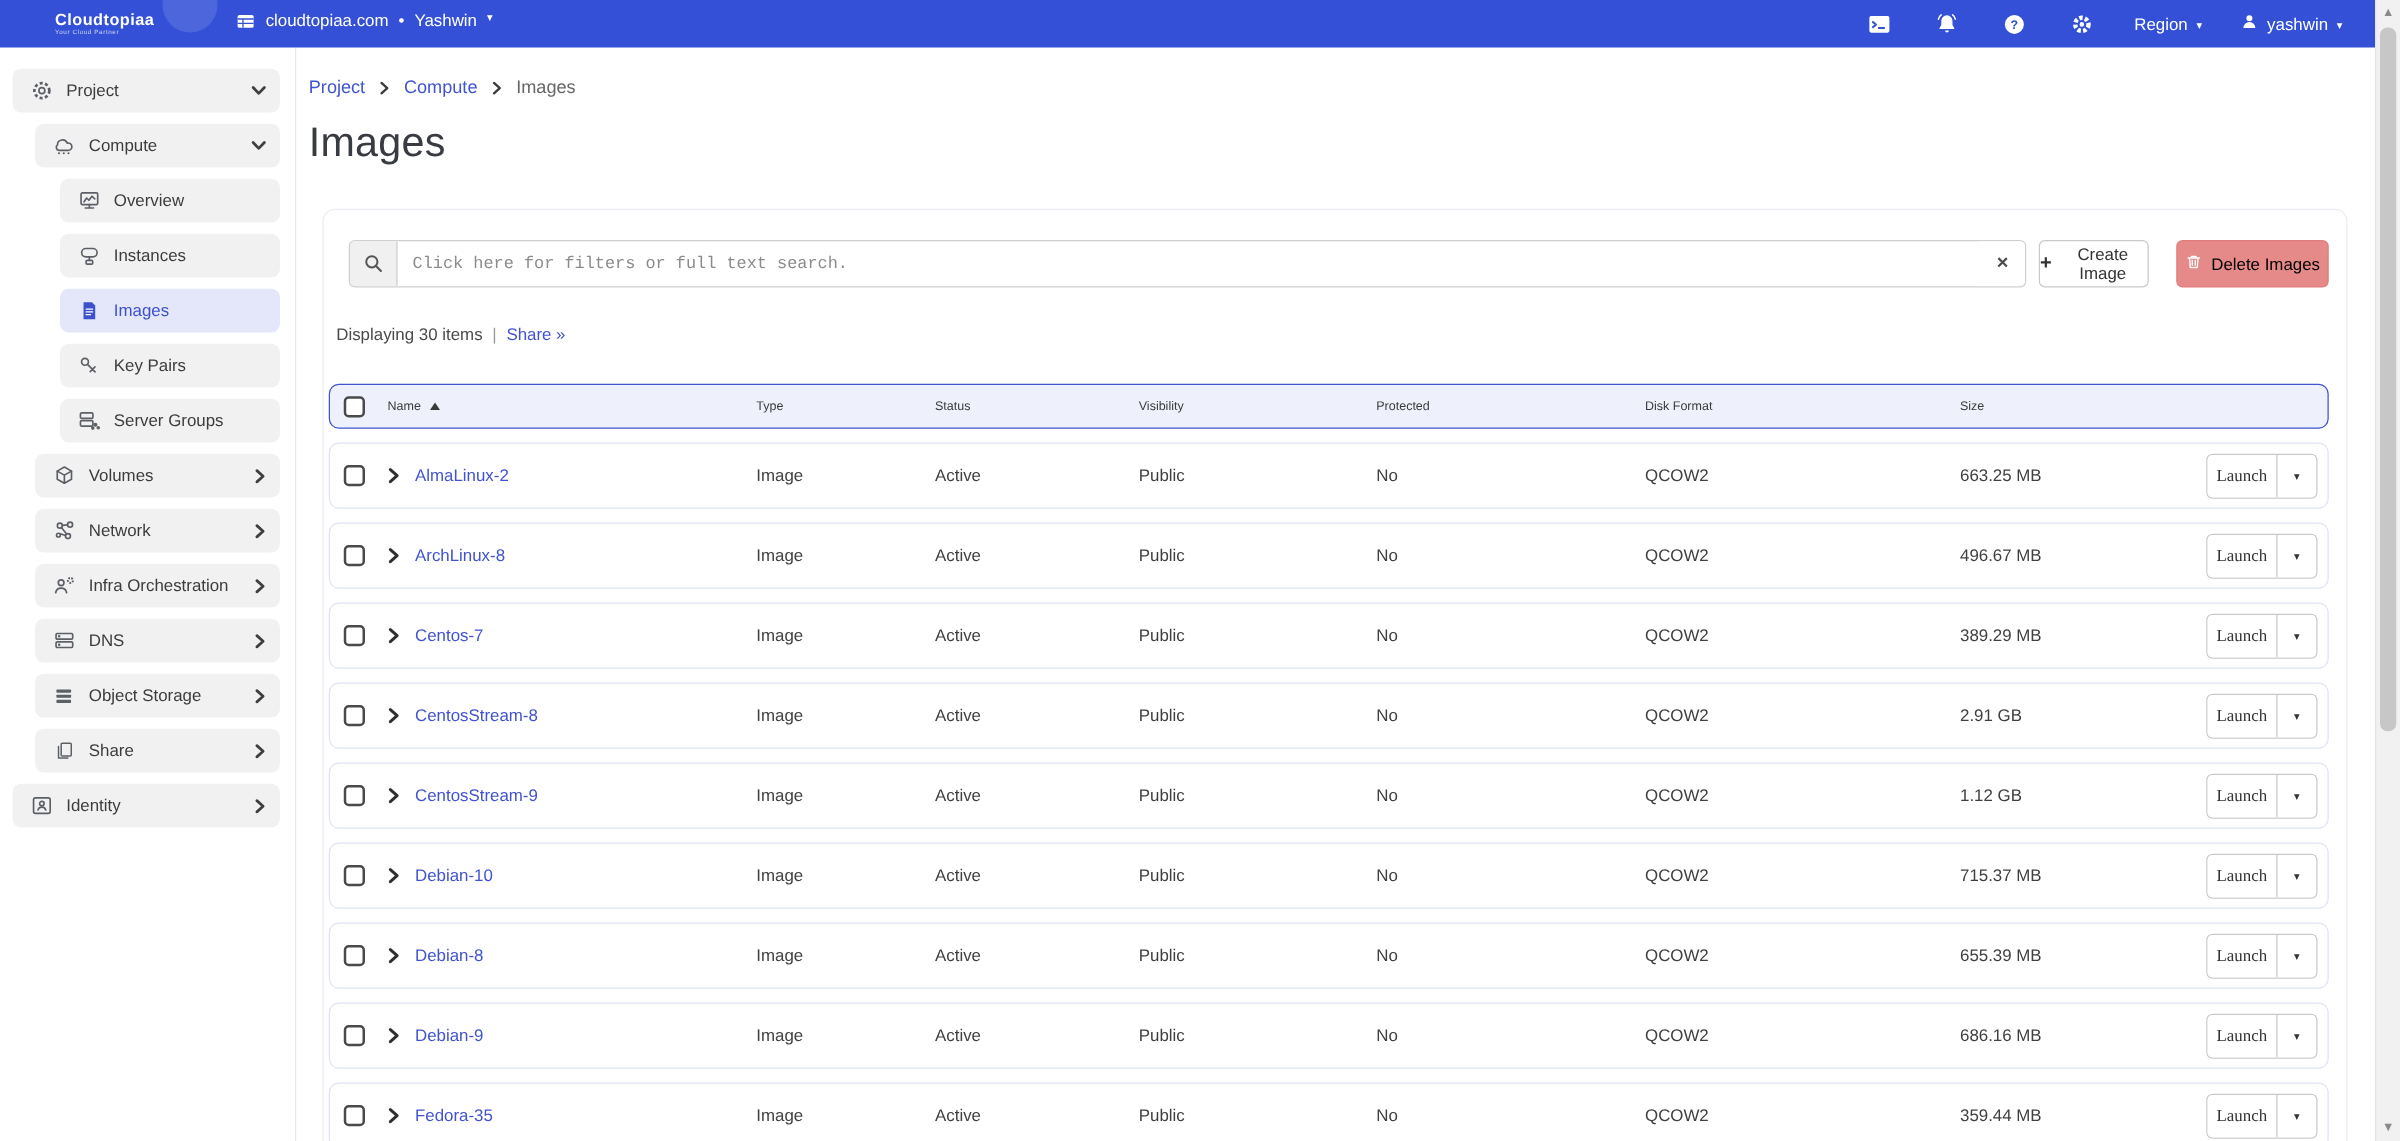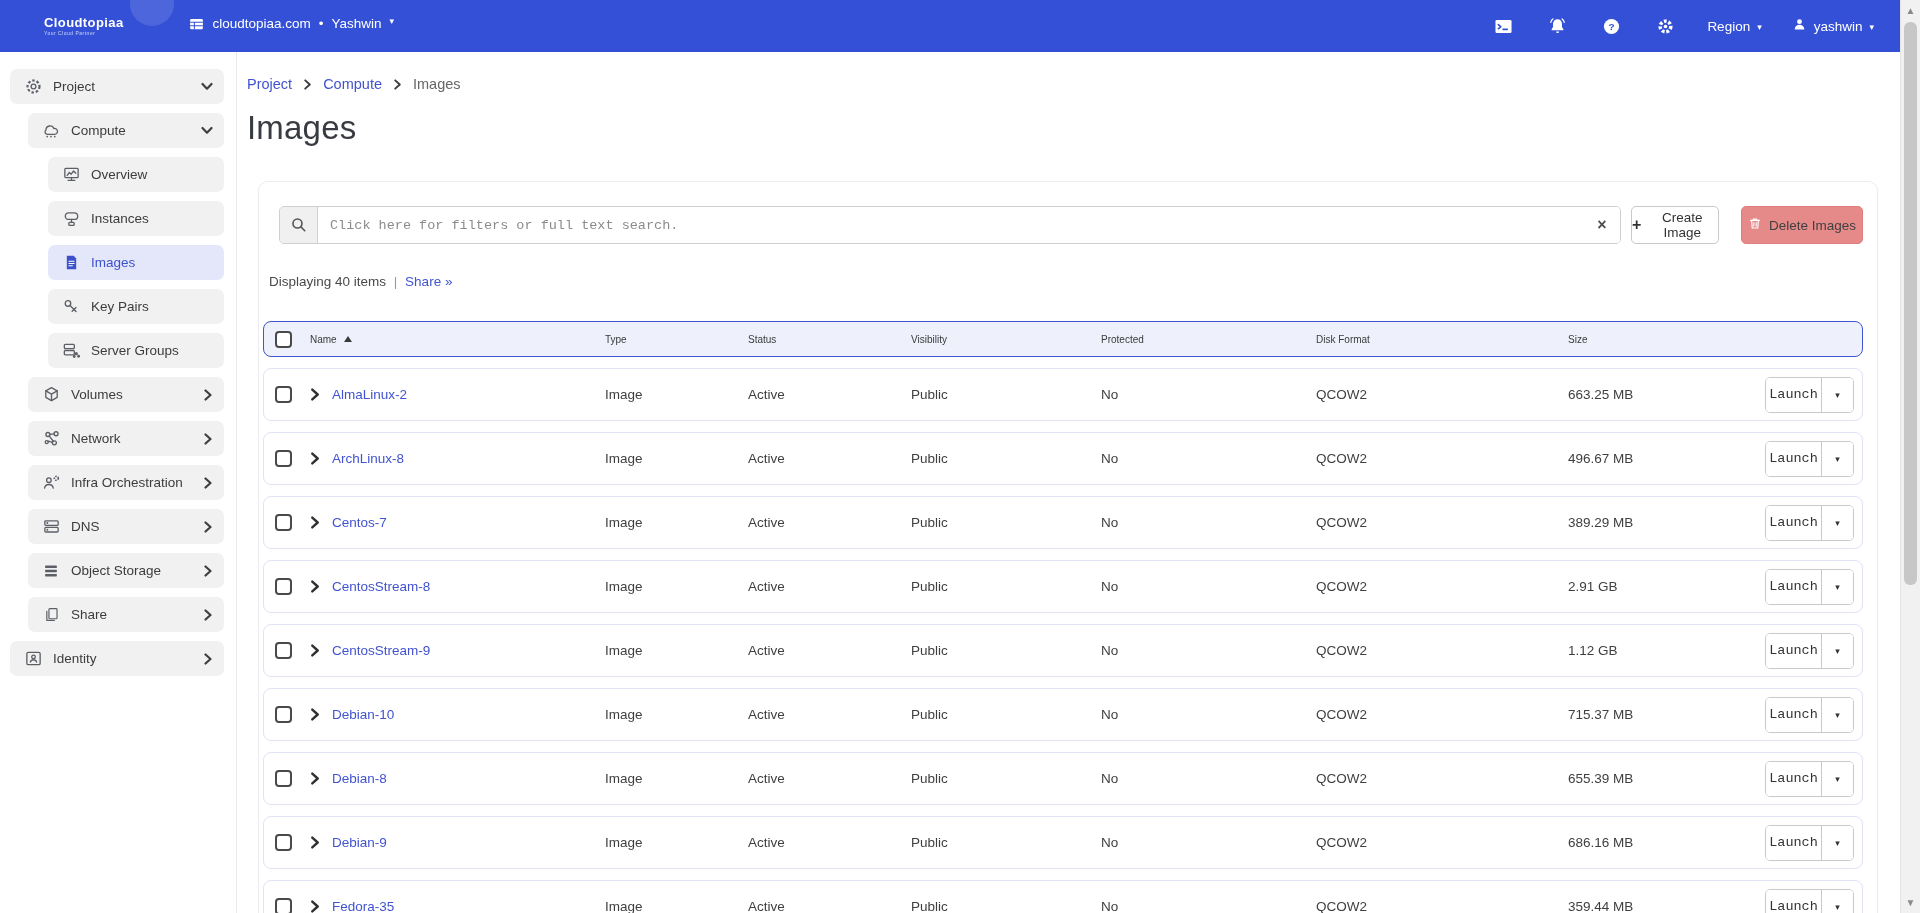--- a/index.html
+++ b/index.html
@@ -7,21 +7,21 @@
     --danger:#e58989; --table-header-bg:#eef1fc; --table-header-border:#4055cf;
     --row-border:#dfe3f5;
   }
   *{box-sizing:border-box;margin:0;padding:0}
   html,body{width:1920px;height:913px;overflow:hidden;background:#fff;
     font-family:"Liberation Sans",sans-serif;color:#3a3a3a}
   .app{display:flex;width:1920px;height:913px}
   .pagecol{width:1900px;display:flex;flex-direction:column;height:100%}
 
   
-  .topbar{height:52px;flex:none;background:var(--topbar);display:flex;align-items:center;color:#fff;position:relative;overflow:hidden}
+  .topbar{height:38px;flex:none;background:var(--topbar);display:flex;align-items:center;color:#fff;position:relative;overflow:hidden}
   .logo-circle{position:absolute;left:130px;top:-18px;width:44px;height:44px;border-radius:50%;background:rgba(255,255,255,.13)}
   .logo{margin-left:44px;line-height:1;position:relative}
   .logo-name{font-size:13px;font-weight:bold;letter-spacing:.4px}
   .logo-tag{font-size:5px;opacity:.75;margin-top:2px;letter-spacing:.5px}
   .context{display:flex;gap:8px;margin-left:64px;font-size:13.5px;cursor:pointer}
   .caret{font-size:9px;line-height:1;position:relative;top:1px}
   .top-right{margin-left:auto;display:flex;align-items:center;margin-right:26px}
   .top-icons{display:flex;align-items:center;gap:35px}
   .top-icon{display:flex;align-items:center;justify-content:center;cursor:pointer}
   .region{display:flex;align-items:center;gap:7px;margin-left:32px;font-size:13.5px;cursor:pointer}
@@ -50,21 +50,21 @@
     padding:24px 14px 20px 4px;height:900px}
   .toolbar{display:flex;margin-left:16px;height:38px}
   .search{flex:1;display:flex;border:1px solid #cfcfcf;border-radius:5px;overflow:hidden;margin-right:10px;background:#fff}
   .search-iconbox{width:38px;background:#f0f0f0;border-right:1px solid #cfcfcf;display:flex;align-items:center;justify-content:center;flex:none}
   .search input{flex:1;border:0;outline:0;padding:0 12px;font-size:13.5px;color:#333;font-family:Liberation Mono, monospace;background:transparent}
   .search input::placeholder{color:#8b8b8b}
   .search-clear{width:36px;border:0;background:#fff;color:#4c4c4c;font-size:16px;font-weight:bold;cursor:pointer;font-family:inherit}
   .btn{height:38px;border-radius:5px;font-size:13.5px;display:inline-flex;align-items:center;justify-content:center;cursor:pointer;font-family:inherit}
   .btn-create{width:88px;background:#fff;border:1px solid #c9c9c9;color:#333;gap:5px;margin-right:22px}
   .btn-create .plus{font-size:16px;font-weight:bold;line-height:1}
-  .btn-delete{width:122px;background:var(--danger);border:1px solid #e07d7d;color:#404040;gap:7px}
+  .btn-delete{width:122px;background:var(--danger);border:1px solid #e07d7d;color:#000000;gap:7px}
   .summary{margin:30px 0 0 6px;font-size:13.5px;color:#4a4a4a}
   .summary .sep{color:#999;margin:0 4px}
   .summary a{color:var(--accent);text-decoration:none;cursor:pointer}
 
   
   .thead{margin-top:32px;height:36px;background:var(--table-header-bg);border:1px solid var(--table-header-border);
     border-radius:8px;display:flex;align-items:center;font-size:10px;color:#3b3b3b}
   .row{margin-top:11px;height:53px;border:1px solid var(--row-border);border-radius:8px;display:flex;align-items:center;
     font-size:13.5px;background:#fff;color:#3f3f3f}
   .c-check{width:46px;padding-left:11px;flex:none;display:flex;align-items:center}
@@ -76,21 +76,21 @@
   .c-type{width:143px;flex:none}
   .c-status{width:163px;flex:none}
   .c-vis{width:190px;flex:none}
   .c-prot{width:215px;flex:none}
   .c-disk{width:252px;flex:none}
   .c-size{flex:1;min-width:0}
   .c-action{flex:none;margin-right:8px}
   .sort-arrow{width:0;height:0;border-left:4px solid transparent;border-right:4px solid transparent;
     border-bottom:6px solid #3a3a3a;display:inline-block;margin-left:7px}
   .launch{display:flex;height:36px;border:1px solid #c9c9c9;border-radius:5px;overflow:hidden;background:#fff}
-  .launch-label{width:55px;border:0;background:#fff;font-size:13.5px;color:#333;cursor:pointer;font-family:Liberation Mono, monospace}
+  .launch-label{width:55px;border:0;background:#fff;font-size:13.5px;color:#333;cursor:pointer;font-family:Liberation Serif, serif}
   .launch-caret{width:32px;border:0;border-left:1px solid #c9c9c9;background:#fff;color:#333;cursor:pointer;font-size:9px;font-family:inherit}
 
   
   .scrollbar{width:20px;flex:none;background:#f1f1f1;border-left:1px solid #e4e4e4;position:relative}
   .sb-arrow{position:absolute;left:0;width:100%;text-align:center;color:#8a8a8a;font-size:10px;line-height:1;cursor:pointer}
   .sb-up{top:6px}.sb-down{bottom:5px}
   .sb-thumb{position:absolute;left:3px;width:13px;top:22px;height:563px;background:#c7c7c7;border-radius:6px;cursor:pointer}
 </style>
 </head>
 <body>
@@ -393,21 +393,21 @@
                     <path d="M7.5 5.5V3.8h5v1.7"></path>
                     <path d="M5.2 5.5l.8 11h8l.8-11"></path>
                     <path d="M8.3 8.5v5M11.7 8.5v5"></path>
                   </svg>
               </span>
               <span>Delete Images</span>
             </button>
           </div>
 
           <div class="summary">
-            <span>Displaying 40 items</span>
+            <span>Displaying 30 items</span>
             <span class="sep">|</span>
             <a>Share »</a>
           </div>
 
           <div class="thead">
             <div class="c-check">
               <span class="checkbox"></span>
             </div>
             <div class="h-name">
               <span>Name</span>

